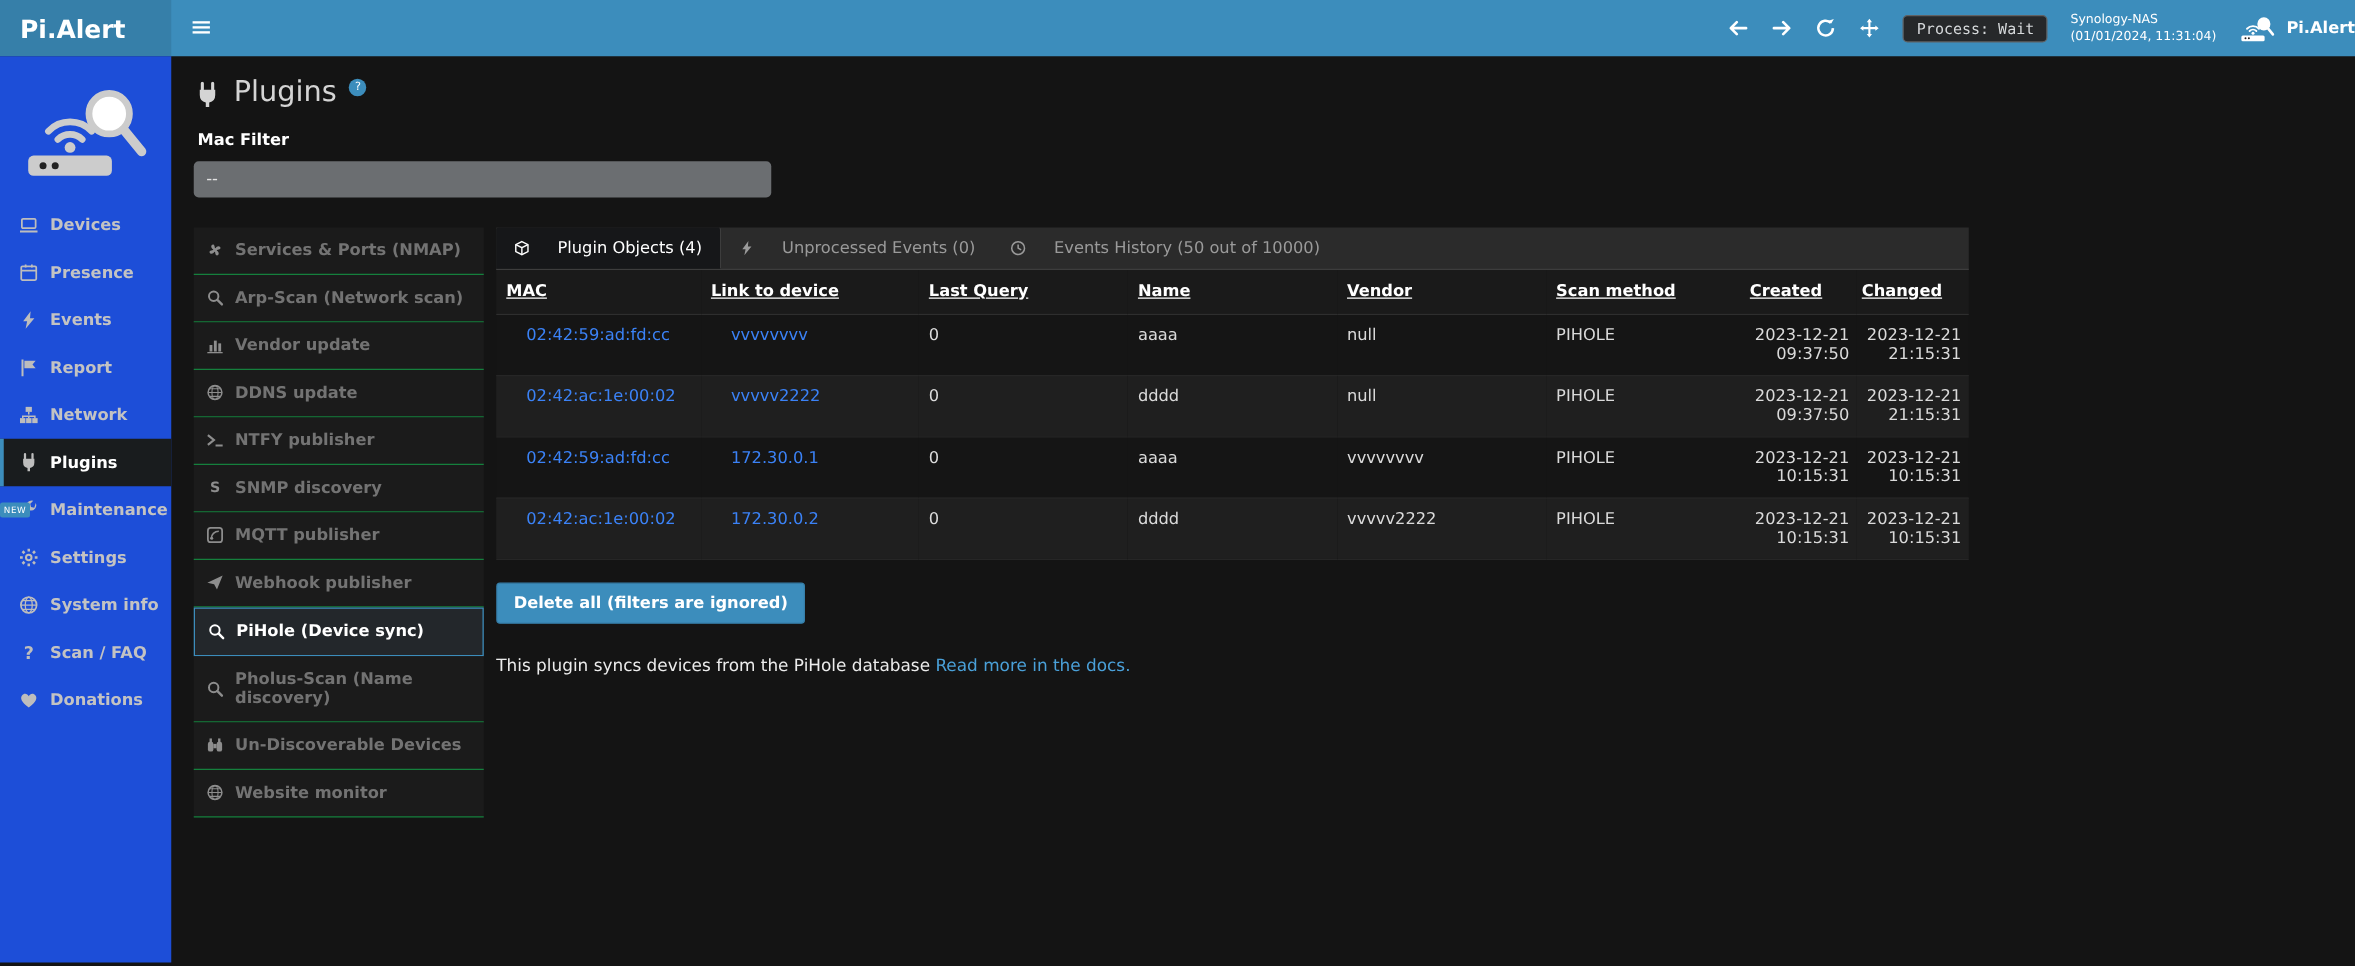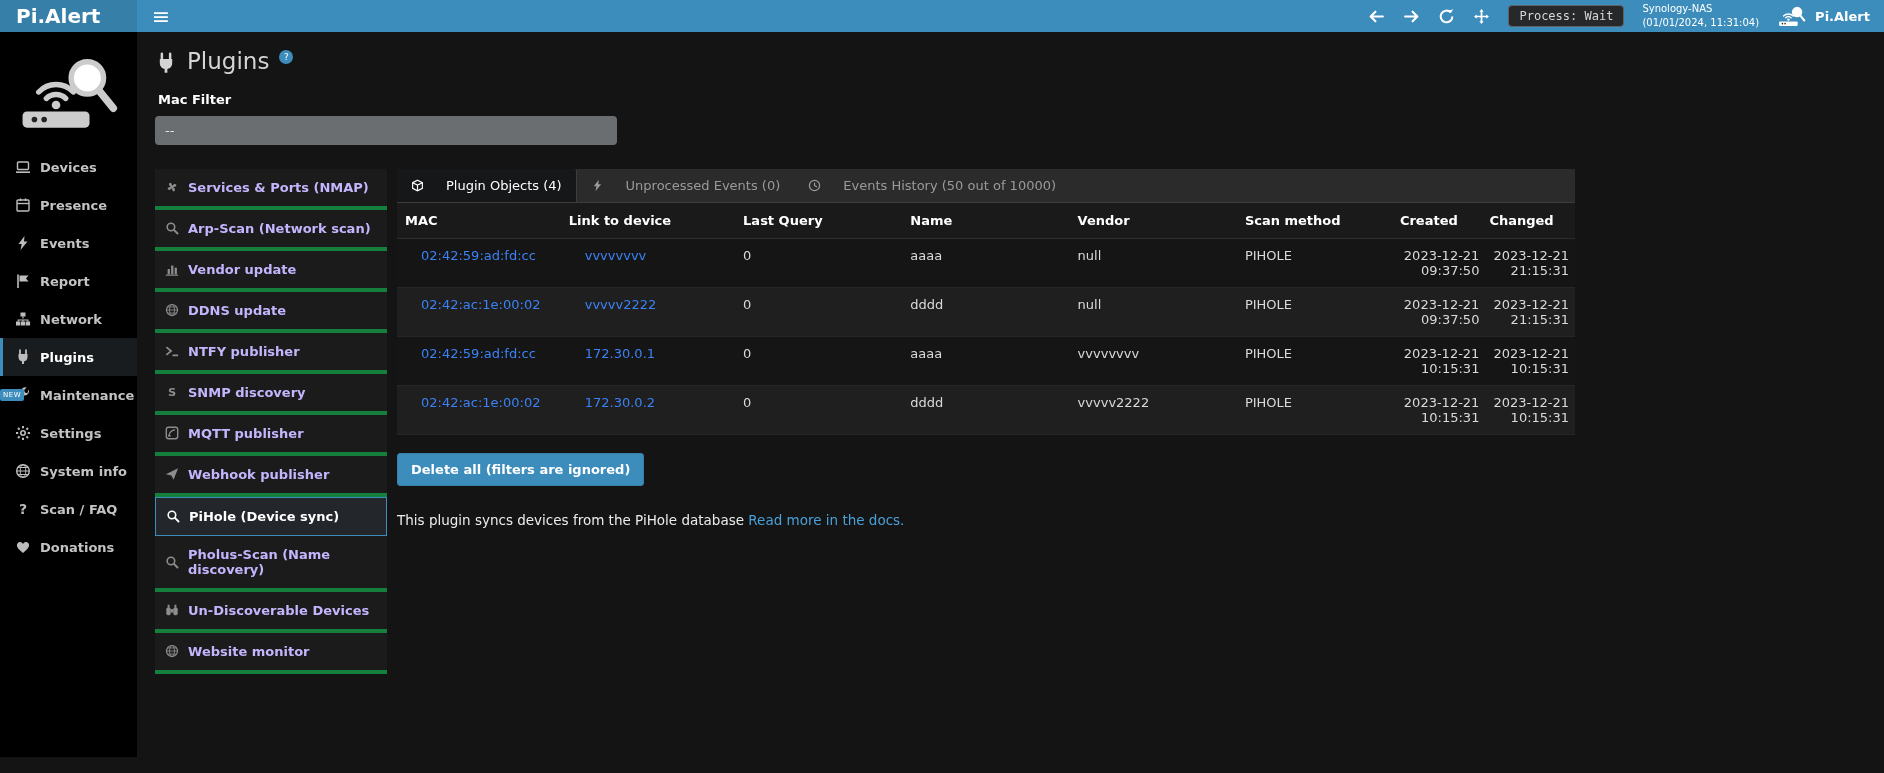--- a/index.html
+++ b/index.html
@@ -1,39 +1,39 @@
 <!DOCTYPE html>
 <html><head>
 <meta charset="utf-8">
 <style>
   * { margin:0; padding:0; box-sizing:border-box; }
   html,body { width:1884px; height:773px; overflow:hidden; }
   body { background:#141414; font-family:"DejaVu Sans","Liberation Sans",sans-serif; color:#ddd; }
 
   
-  .topbar { height:32px; background:#3c8dbc; display:flex; align-items:stretch; }
+  .topbar { height:45px; background:#3c8dbc; display:flex; align-items:stretch; }
   .brand { width:137px; background:#367fa9; color:#fff; display:flex; align-items:center;
            padding-left:16px; font-size:20px; font-weight:bold; cursor:pointer; }
   .hamburger { width:48px; display:flex; align-items:center; justify-content:center;
                color:#fff; font-size:22px; cursor:pointer; }
   .topbar-right { margin-left:auto; display:flex; align-items:center; gap:18px;
-                  padding-right:14px; color:#fff; }
+                  color:#fff; }
   .tb-icon { width:17px; height:17px; color:#fff; cursor:pointer; display:block; }
   .process-badge { font-family:"DejaVu Sans Mono","Liberation Mono",monospace;
                    background:#26282a; border:1px solid #5f6163; color:#d5d8da;
                    font-size:12px; padding:3px 10px; border-radius:4px; white-space:nowrap; }
   .host-block { font-size:10px; line-height:1.4; color:#fff; }
   .right-brand { display:flex; align-items:center; gap:8px; font-size:13px; font-weight:bold; }
   .right-brand .logo-sm { width:30px; height:26px; color:#fff; }
 
   
   .layout { display:flex; height:725px; }
 
   
-  .sidebar { width:137px; flex:0 0 137px; background:#000000; position:relative; }
+  .sidebar { width:137px; flex:0 0 137px; background:#1d4ed8; position:relative; }
   .side-logo { display:flex; justify-content:center; padding:16px 0 12px; color:#cccccc; }
   .side-logo svg { width:108px; height:88px; }
   .side-menu .item { display:flex; align-items:center; gap:9px; padding:11px 6px 11px 15px;
                      color:#c3c3c3; font-size:13px; font-weight:600; position:relative; cursor:pointer; }
   .item .ic { width:16px; height:16px; flex:0 0 16px; color:#bdbdbd; }
   .item.active { background:#191c1e; color:#fff; border-left:3px solid #3c8dbc; padding-left:12px; }
   .new-badge { position:absolute; left:0; top:50%; transform:translateY(-50%);
                background:#3c8dbc; color:#fff; font-size:7px; font-weight:normal;
                padding:2px 3px; border-radius:2px; letter-spacing:.5px; }
 
@@ -48,38 +48,38 @@
 
   .filter-label { font-size:13px; font-weight:bold; color:#fff; margin:16px 0 9px; padding-left:3px; }
   .filter-input { width:462px; height:29px; background:#6b6e71; border:none; border-radius:4px;
                   color:#e3e3e3; padding:0 10px; font-size:13px; font-family:inherit; }
 
   .cols { display:flex; gap:10px; margin-top:24px; align-items:flex-start; }
 
   
   .pnav { width:232px; flex:0 0 232px; }
   .pitem { display:flex; align-items:center; gap:9px; padding:11px 10px; font-size:13px;
-           font-weight:600; color:#c4b5fd; background:#1b1b1b; border-bottom:4px solid #15803d;
+           font-weight:600; color:#737373; background:#1b1b1b; border-bottom:1px solid #15803d;
            cursor:pointer; }
   .pitem .ic { width:14px; height:14px; flex:0 0 14px; color:#8d8d8d; }
   .pitem.active { border:1px solid #3c8dbc; background:#23272b; color:#fff; }
   .pitem.active .ic { color:#fff; }
 
   
   .main-col { flex:1; max-width:1178px; }
   .tabs { display:flex; background:#2b2b2b; border-bottom:1px solid #3d3d3d; }
   .tab { display:flex; align-items:center; gap:22px; padding:9px 14px; font-size:13px;
          color:#9a9a9a; cursor:pointer; }
   .tab .ic { width:13px; height:13px; flex:0 0 13px; }
   .tab.active { background:#161719; color:#fff; border-right:1px solid #3d3d3d;
                 border-radius:2px 2px 0 0; }
 
   .data-table { width:100%; border-collapse:collapse; font-size:13px; table-layout:fixed; }
   .data-table th { text-align:left; padding:10px 8px; color:#fff; background:#1a1a1a;
-                   font-weight:bold; border-bottom:1px solid #2e2e2e; }
+                   font-weight:bold; border-bottom:1px solid #2e2e2e;text-decoration:underline; }
   .data-table td { padding:9px 8px; color:#dadada; vertical-align:top;
                    border-bottom:1px solid #262626; }
   .data-table tbody tr:nth-child(odd)  td { background:#151515; }
   .data-table tbody tr:nth-child(even) td { background:#1f1f1f; }
   .data-table a { color:#3b82f6; text-decoration:none; cursor:pointer;margin-left:16px; }
   .data-table th.num { padding-left:4px; padding-right:6px; }
   .data-table td.num { text-align:right; padding-left:4px; padding-right:6px; }
 
   .delete-btn { margin-top:18px; background:#3c8dbc; border:1px solid #367fa9; color:#fff;
                 font-size:13px; font-weight:600; padding:8px 13px; border-radius:3px;

